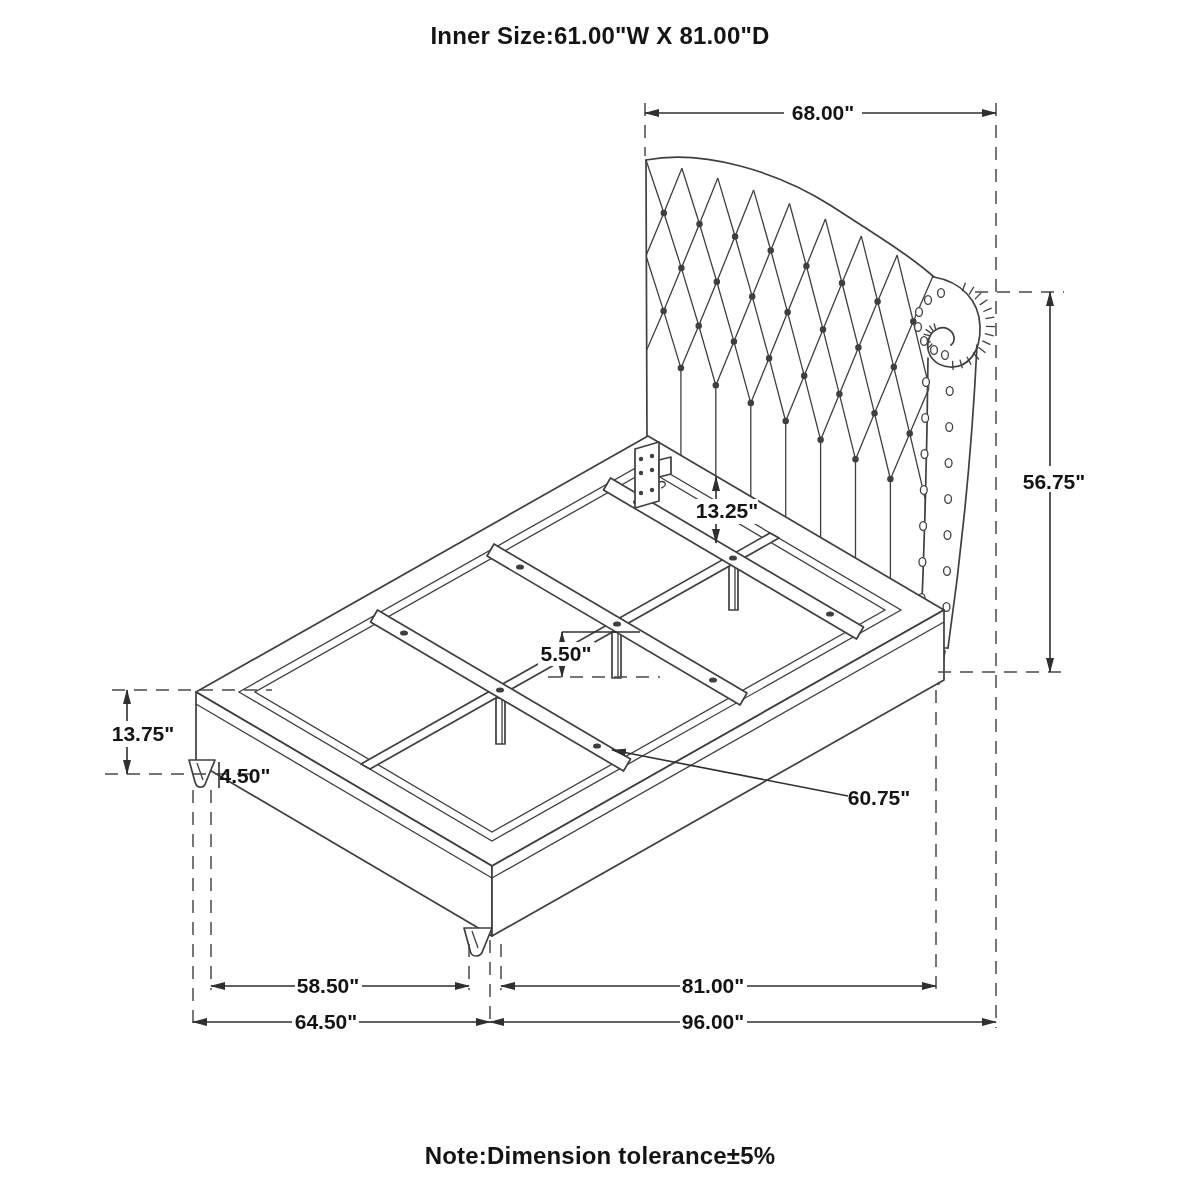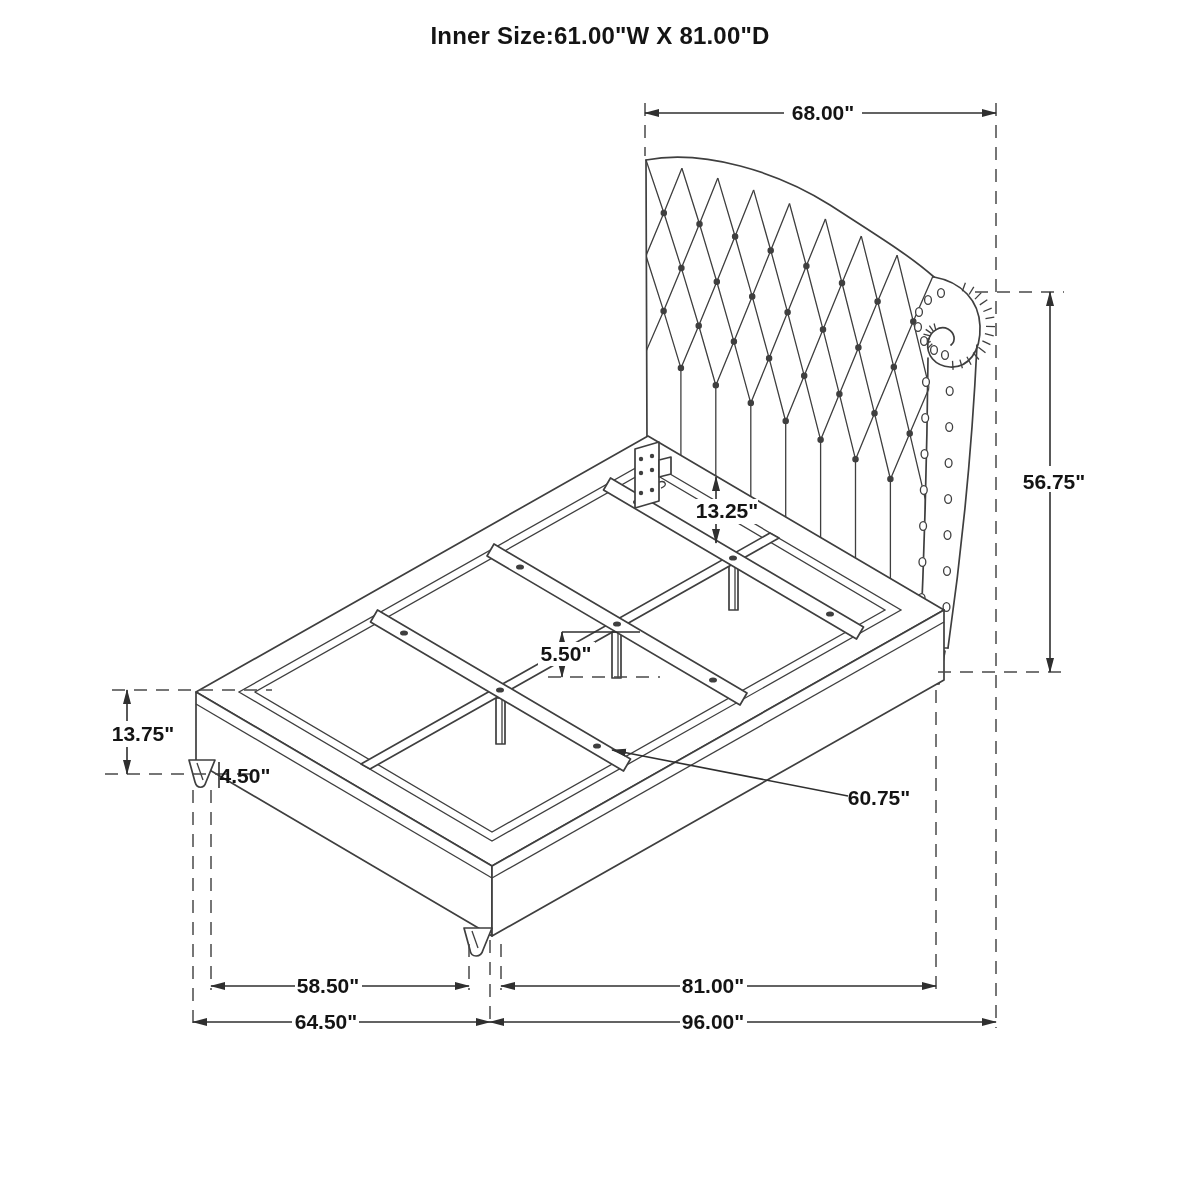--- a/index.html
+++ b/index.html
@@ -265,13 +265,14 @@
       <text x="143" y="741" text-anchor="middle">13.75"</text>
       <text x="245" y="783" text-anchor="middle">4.50"</text>
       <text x="879" y="805" text-anchor="middle">60.75"</text>
       <text x="328" y="993" text-anchor="middle">58.50"</text>
       <text x="713" y="993" text-anchor="middle">81.00"</text>
       <text x="326" y="1029" text-anchor="middle">64.50"</text>
       <text x="713" y="1029" text-anchor="middle">96.00"</text>
     </g>
   </svg>
 
+  <div id="note" class="caption">Note:Dimension tolerance±5%</div>
 </div>
 
 </body></html>

